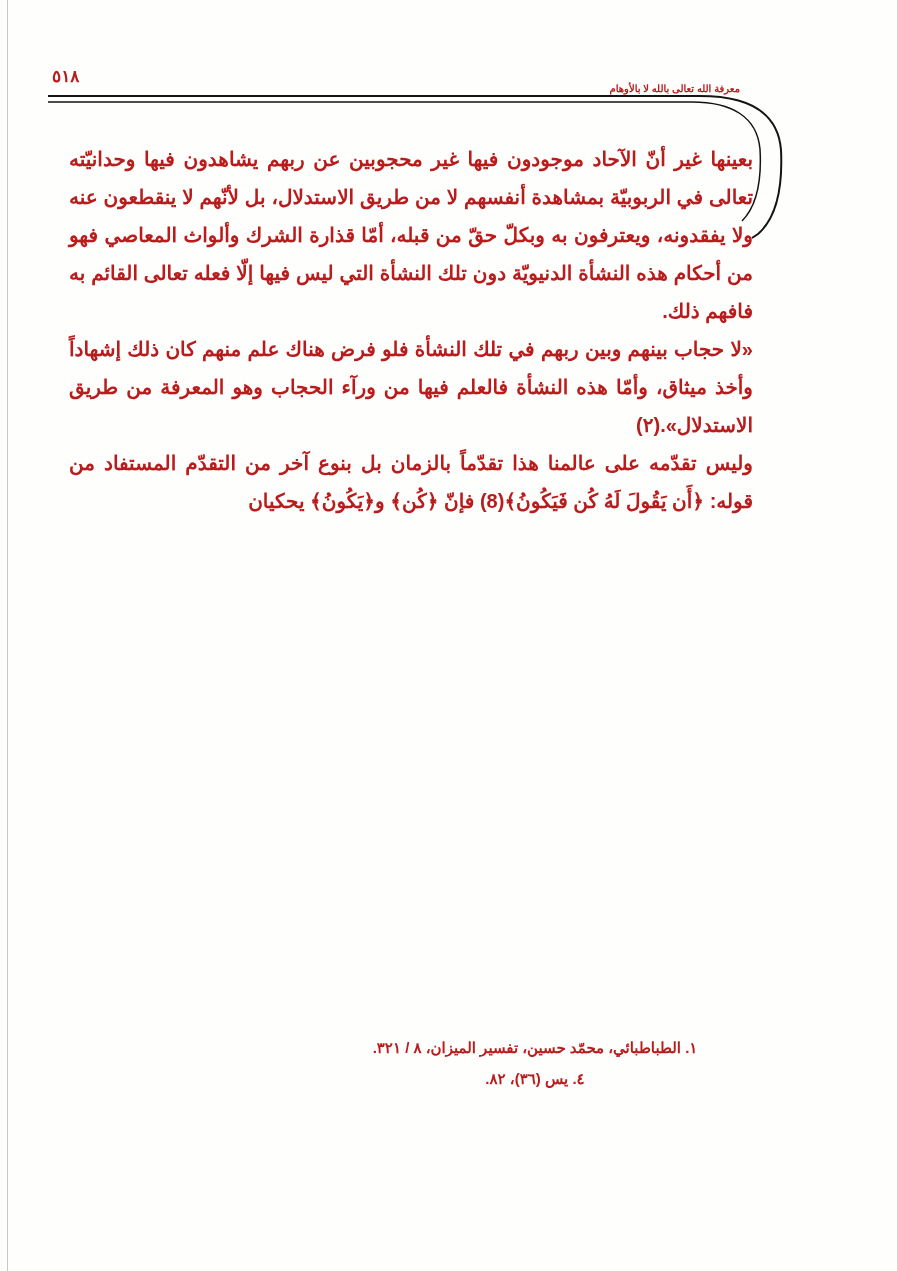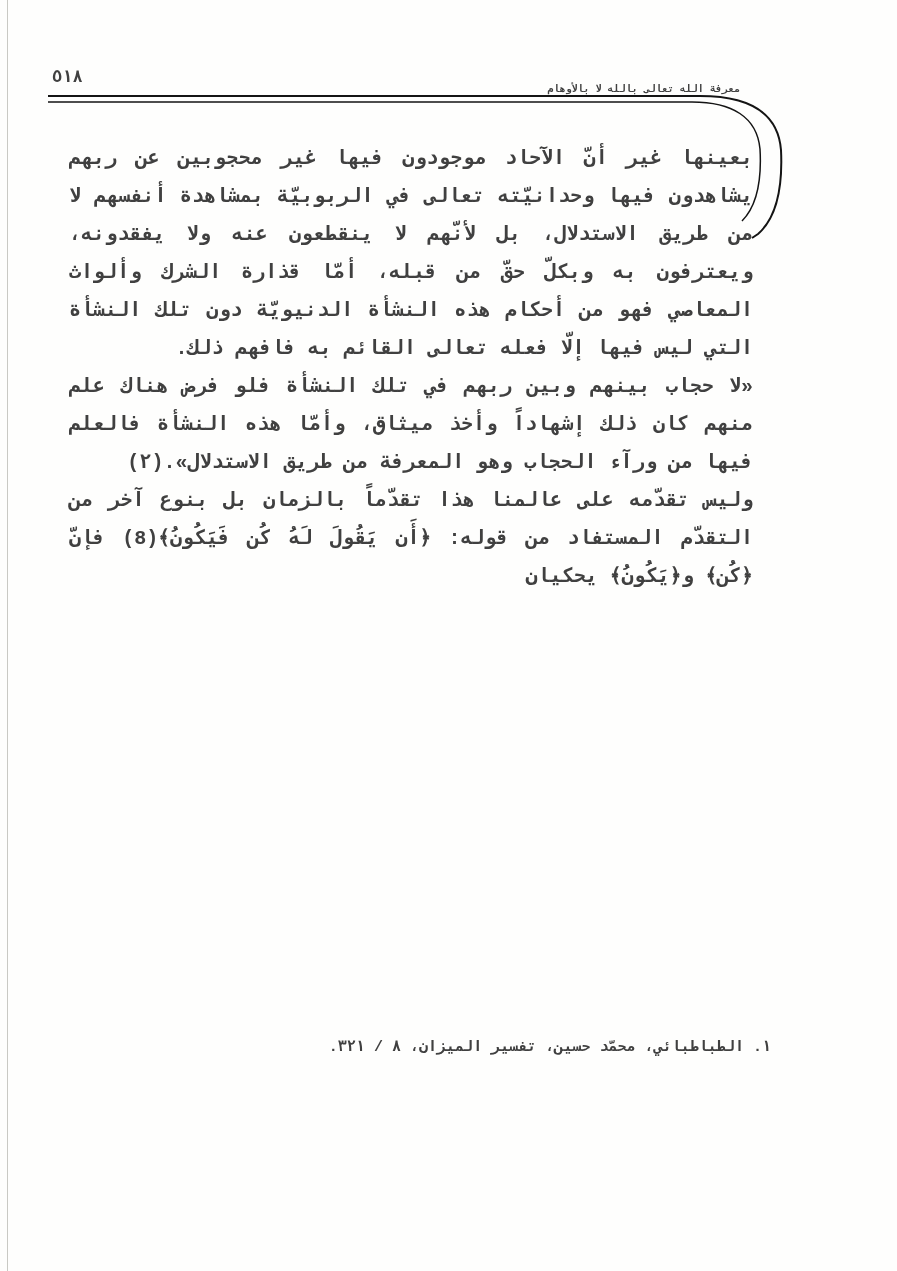--- a/index.html
+++ b/index.html
@@ -6,22 +6,22 @@
     margin: 0;
     padding: 0;
     background: #ffffff;
   }
   .page {
     position: relative;
     width: 897px;
     height: 1271px;
     background: #fefefd;
     overflow: hidden;
-    font-family: Liberation Mono, monospace;
-    color: #404040;
+    font-family: Liberation Sans, sans-serif;
+    color: #b91c1c;
     direction: rtl;
   }
   
   .page-edge {
     position: absolute;
     left: 7px;
     top: 0;
     width: 1px;
     height: 100%;
     background: #c9c9c4;
@@ -67,24 +67,24 @@
     margin: 0;
     font-size: 20px;
     font-weight: bold;
     line-height: 38px;
     text-align: justify;
     text-justify: inter-word;
   }
   .footnotes {
     position: absolute;
     top: 1032px;
-    right: 126px;
+    right: 152px;
     width: 420px;
     direction: rtl;
-    text-align: right;
+    text-align: center;
   }
   .footnotes p {
     margin: 0;
     font-size: 15px;
     font-weight: bold;
     line-height: 31px;
     white-space: nowrap;
   }
 </style>
 </head>
@@ -107,15 +107,16 @@
   </div>
 
   <div class="content">
     <p>بعينها غير أنّ الآحاد موجودون فيها غير محجوبين عن ربهم يشاهدون فيها وحدانيّته تعالى في الربوبيّة بمشاهدة أنفسهم لا من طريق الاستدلال، بل لأنّهم لا ينقطعون عنه ولا يفقدونه، ويعترفون به وبكلّ حقّ من قبله، أمّا قذارة الشرك وألواث المعاصي فهو من أحكام هذه النشأة الدنيويّة دون تلك النشأة التي ليس فيها إلّا فعله تعالى القائم به فافهم ذلك.</p>
     <p>«لا حجاب بينهم وبين ربهم في تلك النشأة فلو فرض هناك علم منهم كان ذلك إشهاداً وأخذ ميثاق، وأمّا هذه النشأة فالعلم فيها من ورآء الحجاب وهو المعرفة من طريق الاستدلال».(٢)</p>
     <p>وليس تقدّمه على عالمنا هذا تقدّماً بالزمان بل بنوع آخر من التقدّم المستفاد من قوله: ﴿أَن يَقُولَ لَهُ كُن فَيَكُونُ﴾(8) فإنّ ﴿كُن﴾ و﴿يَكُونُ﴾ يحكيان</p>
   </div>
 
   <div class="footnotes">
     <p>١. الطباطبائي، محمّد حسين، تفسير الميزان، ٨ / ٣٢١.</p>
+    <p>٤. يس (٣٦)، ٨٢.</p>
   </div>
 
 </div>
 
 </body></html>

